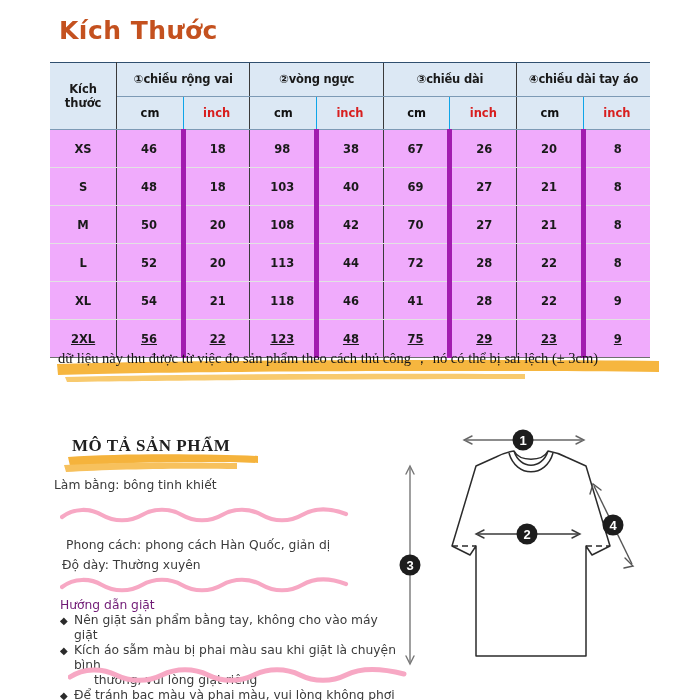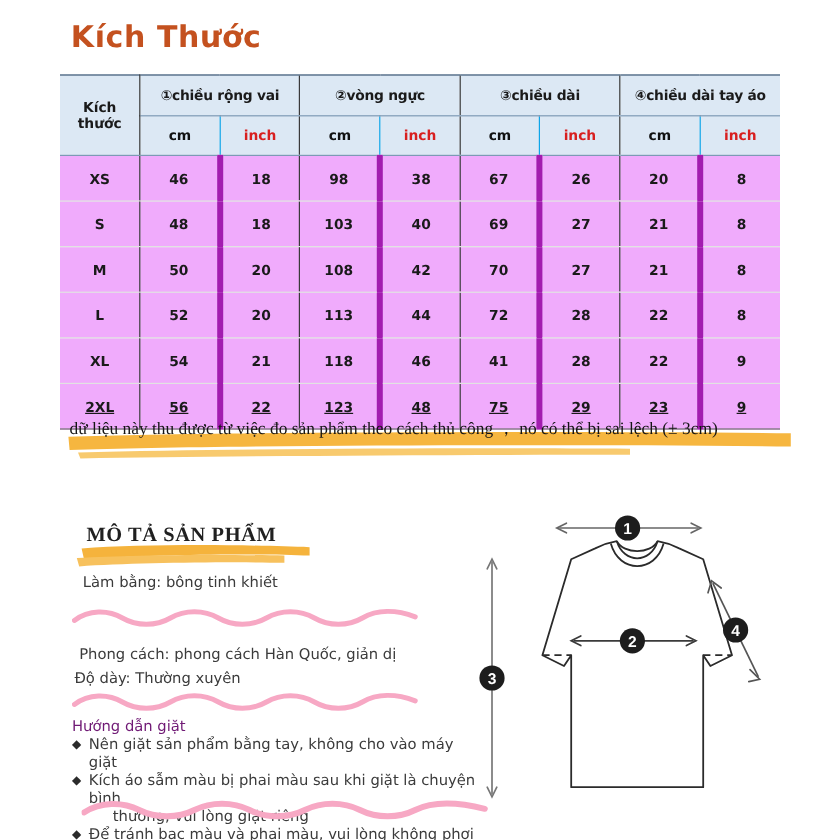--- a/index.html
+++ b/index.html
@@ -131,21 +131,21 @@
     height: 22px;
     z-index: 1;
   }
   .desc-line {
     position: absolute;
     font-size: 12.3px;
     color: #3b3b3b;
     font-family: "DejaVu Sans", sans-serif;
     white-space: nowrap;
   }
-  #desc-material { left: 69px; top: 478px; }
+  #desc-material { left: 54px; top: 478px; }
   #desc-style    { left: 66px; top: 538px; }
   #desc-thick    { left: 62px; top: 558px; text-align: center; }
 
   .wave {
     position: absolute;
     height: 18px;
   }
   #wave-top    { left: 60px; top: 506px; width: 290px; }
   #wave-mid    { left: 60px; top: 576px; width: 290px; }
   #wave-bottom { left: 68px; top: 666px; width: 340px; }

